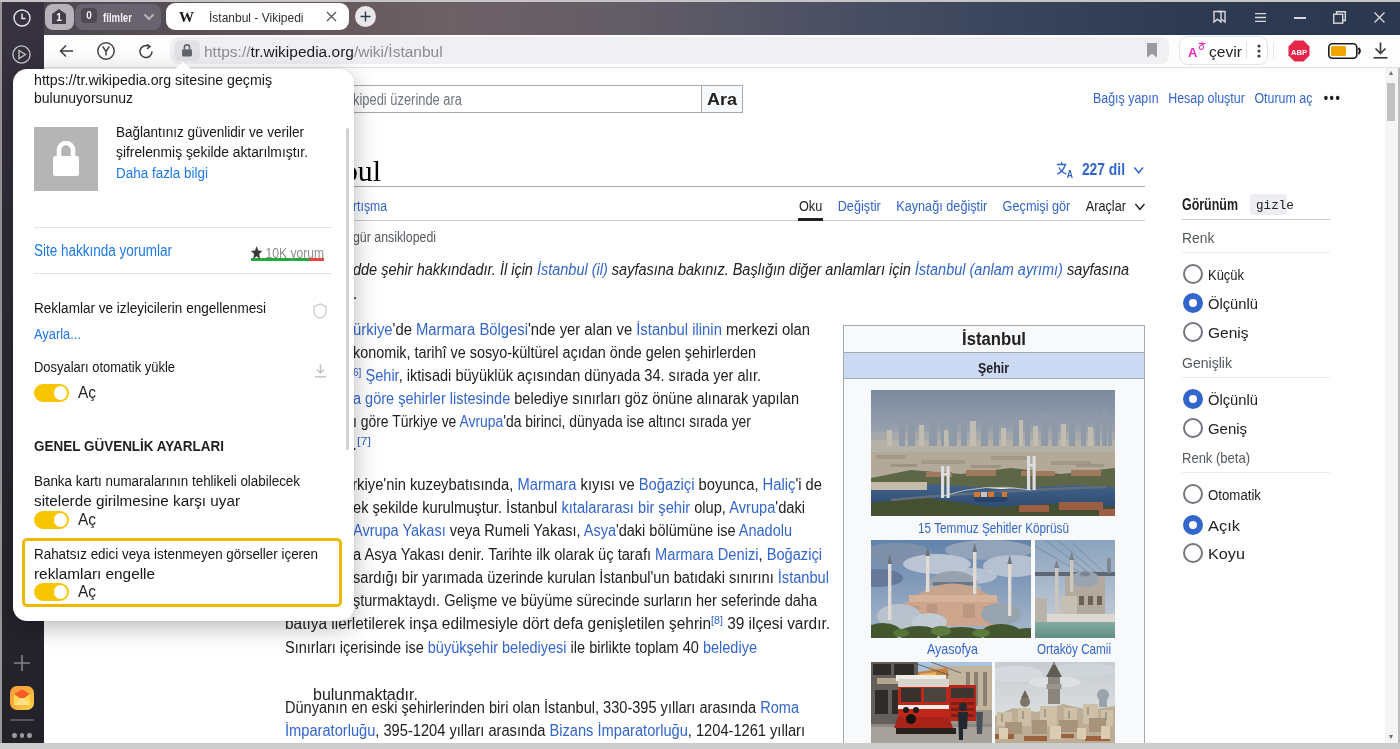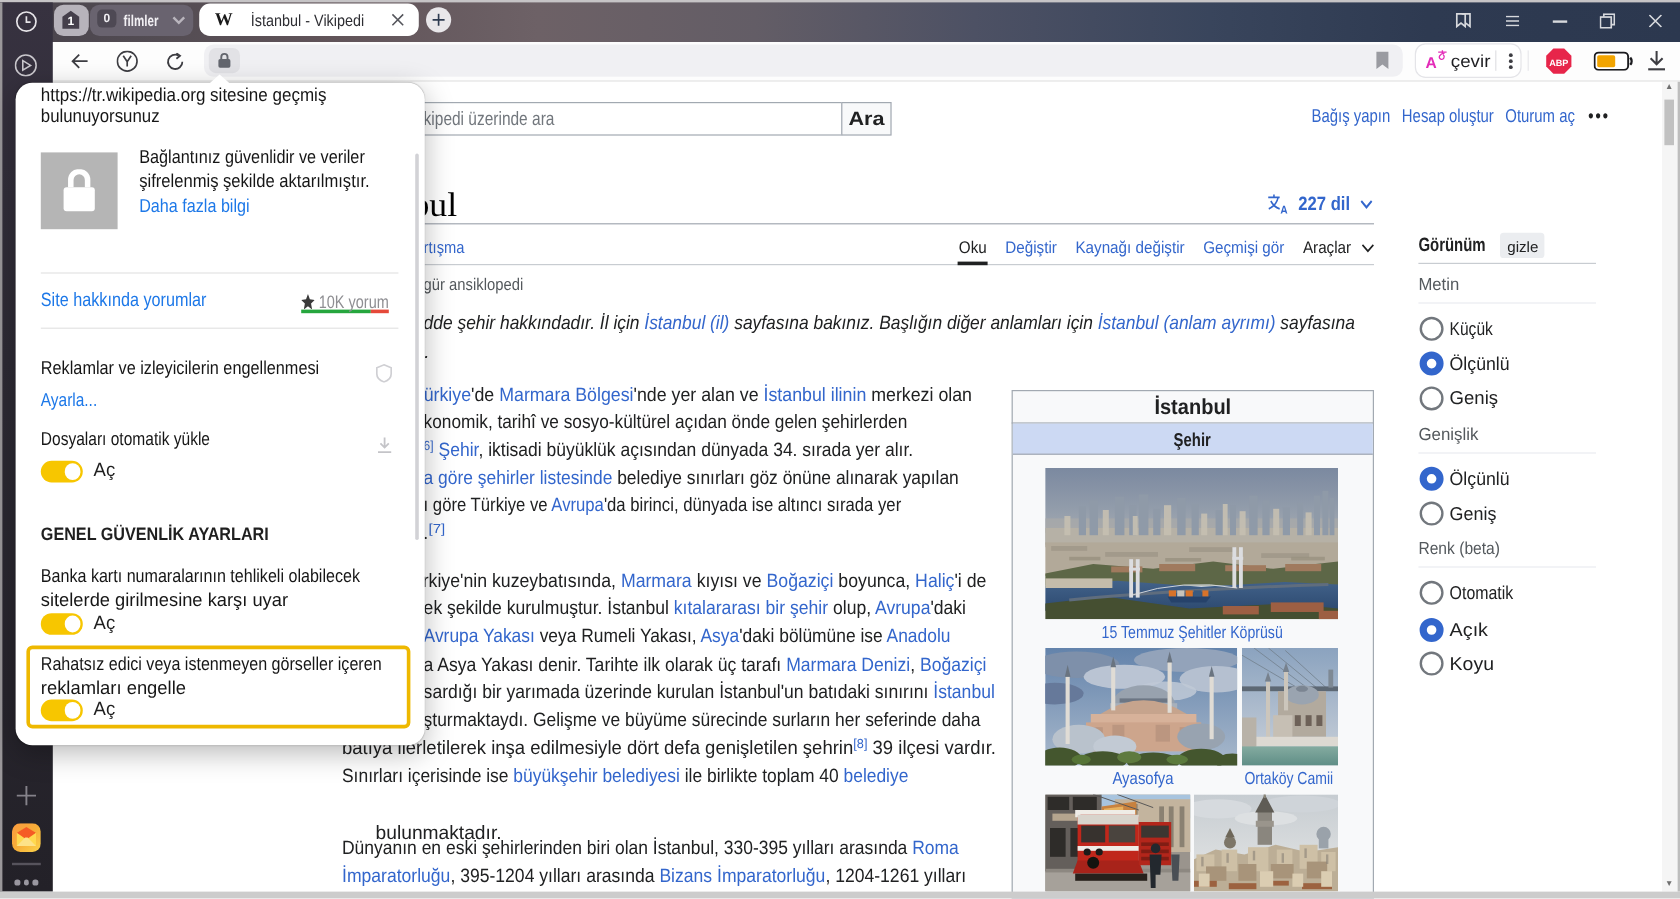--- a/index.html
+++ b/index.html
@@ -381,22 +381,22 @@
         <text x="12.5" y="17" font-size="10" fill="#36c" font-family="Liberation Sans, sans-serif">A</text>
       </svg>&nbsp; 227 dil&nbsp;&nbsp;<svg width="13" height="9" viewBox="0 0 13 9" style="display:inline-block;">
         <path d="M1.5 1.5 L6.5 6.8 L11.5 1.5" stroke="#36c" stroke-width="1.8" fill="none"></path>
       </svg></div>
   <div id="w_tart" class="abs ws" style="left:353px; top:197.5px; font-size:14px; color:#36c; transform:scaleX(0.8742); transform-origin:0 0;">rtışma</div>
   <div id="w_tabs" class="abs ws" style="left:799px; top:197.5px; font-size:14px; transform:scaleX(0.9067); transform-origin:0 0;"><span class="wtext">Oku</span><span style="display:inline-block;width:17px;"></span><span style="color:#36c;">Değiştir</span><span style="display:inline-block;width:17px;"></span><span style="color:#36c;">Kaynağı değiştir</span><span style="display:inline-block;width:17px;"></span><span style="color:#36c;">Geçmişi gör</span><span style="display:inline-block;width:17px;"></span><span class="wtext">Araçlar</span><span style="display:inline-block;width:9px;"></span><svg width="12" height="8" viewBox="0 0 12 8" style="display:inline-block;">
         <path d="M1 1 L6 6.3 L11 1" stroke="#202122" stroke-width="1.5" fill="none"></path>
       </svg></div>
   <div id="w_sub" class="abs ws" style="left:353px; top:229px; font-size:14px; color:#54595d; transform:scaleX(0.8814); transform-origin:0 0;">gür ansiklopedi</div>
   <div id="g_head" class="abs ws" style="left:1182px; top:196px; font-size:16px; font-weight:bold; color:#202122; transform:scaleX(0.7778); transform-origin:0 0;">Görünüm</div>
-  <div id="g_gizle" class="abs ws" style="left:1256px; top:198.5px; font-size:12.5px; color:#202122; transform:scaleX(1.0109); transform-origin:0 0;">gizle</div>
-  <div id="g_metin" class="abs ws" style="left:1182px; top:230px; font-size:14.5px; color:#54595d; transform:scaleX(0.9586); transform-origin:0 0;">Metin</div>
+  <div id="g_gizle" class="abs ws" style="left:1256px; top:198.5px; font-size:12.5px; color:#202122; transform:scaleX(1.0109); transform-origin:0 0;font-family:Liberation Mono, monospace;">gizle</div>
+  <div id="g_metin" class="abs ws" style="left:1182px; top:230px; font-size:14.5px; color:#54595d; transform:scaleX(0.9586); transform-origin:0 0;">Renk</div>
   <div id="g_gen" class="abs ws" style="left:1182px; top:355px; font-size:14.5px; color:#54595d; transform:scaleX(0.9694); transform-origin:0 0;">Genişlik</div>
   <div id="g_renk" class="abs ws" style="left:1182px; top:450px; font-size:14.5px; color:#54595d; transform:scaleX(0.8975); transform-origin:0 0;">Renk (beta)</div>
   <div id="r1" class="abs ws" style="left:1208px; top:266px; font-size:15.5px; color:#202122; transform:scaleX(0.8354); transform-origin:0 0;">Küçük</div>
   <div id="r2" class="abs ws" style="left:1208px; top:295px; font-size:15.5px; color:#202122; transform:scaleX(0.9512); transform-origin:0 0;">Ölçünlü</div>
   <div id="r3" class="abs ws" style="left:1208px; top:324px; font-size:15.5px; color:#202122; transform:scaleX(0.9978); transform-origin:0 0;">Geniş</div>
   <div id="r4" class="abs ws" style="left:1208px; top:391px; font-size:15.5px; color:#202122; transform:scaleX(0.9512); transform-origin:0 0;">Ölçünlü</div>
   <div id="r5" class="abs ws" style="left:1208px; top:420px; font-size:15.5px; color:#202122; transform:scaleX(0.9630); transform-origin:0 0;">Geniş</div>
   <div id="r6" class="abs ws" style="left:1208px; top:486px; font-size:15.5px; color:#202122; transform:scaleX(0.8546); transform-origin:0 0;">Otomatik</div>
   <div id="r7" class="abs ws" style="left:1208px; top:517px; font-size:15.5px; color:#202122; transform:scaleX(1.0611); transform-origin:0 0;">Açık</div>
   <div id="r8" class="abs ws" style="left:1208px; top:545px; font-size:15.5px; color:#202122; transform:scaleX(1.0469); transform-origin:0 0;">Koyu</div>
@@ -578,20 +578,21 @@
     <div class="toggle" style="left:34px; top:511px;">
         <span class="knob"></span>
       </div>
 
     <div class="abs" style="left:22px; top:538px; width:320px; height:69px; border:3px solid #eeb800; border-radius:5px;"></div>
     <div class="toggle" style="left:34px; top:583px;">
         <span class="knob"></span>
       </div>
   </div>
 
+  <div id="c_url" class="abs ws" style="left:204px; top:42.5px; font-size:15.5px; color:#8b8b90;">https://<span style="color:#1b1b1f;">tr.wikipedia.org</span>/wiki/İstanbul</div>
   <div id="c_tabtitle" class="abs ws" style="left:208.5px; top:9.5px; font-size:13.5px; color:#2e2e33; transform:scaleX(0.8889); transform-origin:0 0;">İstanbul - Vikipedi</div>
   <div id="c_filmler" class="abs ws" style="left:103px; top:9.5px; font-size:13px; font-weight:bold; color:#f2f0f4; transform:scaleX(0.7433); transform-origin:0 0;">filmler</div>
   <div id="c_cevir" class="abs ws" style="left:1209px; top:43.5px; font-size:14.5px; color:#1f1f23; transform:scaleX(1.0776); transform-origin:0 0;">çevir</div>
   <div id="p1" class="abs ws" style="left:34px; top:70.5px; font-size:15.5px; color:#161616; transform:scaleX(0.9148); transform-origin:0 0;">https://tr.wikipedia.org sitesine geçmiş</div>
   <div id="p2" class="abs ws" style="left:34px; top:88.5px; font-size:15.5px; color:#161616; transform:scaleX(0.9045); transform-origin:0 0;">bulunuyorsunuz</div>
   <div id="p3" class="abs ws" style="left:116px; top:123px; font-size:15.5px; color:#161616; transform:scaleX(0.8728); transform-origin:0 0;">Bağlantınız güvenlidir ve veriler</div>
   <div id="p4" class="abs ws" style="left:116px; top:143px; font-size:15.5px; color:#161616; transform:scaleX(0.8916); transform-origin:0 0;">şifrelenmiş şekilde aktarılmıştır.</div>
   <div id="p5" class="abs ws" style="left:116px; top:163.5px; font-size:15.5px; color:#1d78e8; transform:scaleX(0.8681); transform-origin:0 0;">Daha fazla bilgi</div>
   <div id="p6" class="abs ws" style="left:34px; top:242px; font-size:16px; color:#1d78e8; transform:scaleX(0.8433); transform-origin:0 0;">Site hakkında yorumlar</div>
   <div id="p7" class="abs ws" style="left:251px; top:243.5px; font-size:15px; color:#8e8e92; transform:scaleX(0.8048); transform-origin:0 0;"><svg width="14" height="13" viewBox="0 0 14 13" style="display:inline-block;vertical-align:-1px;">

